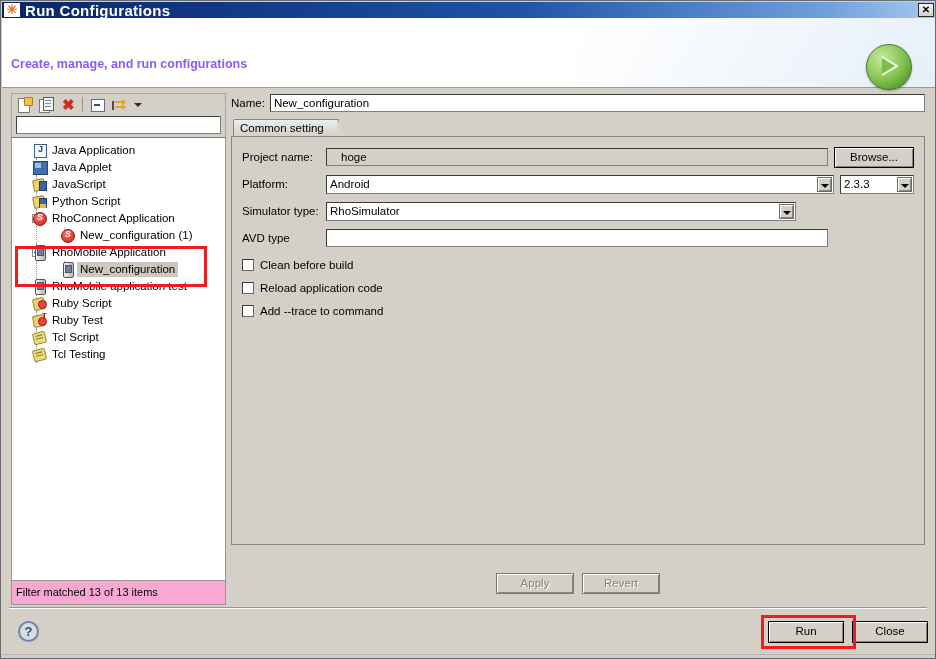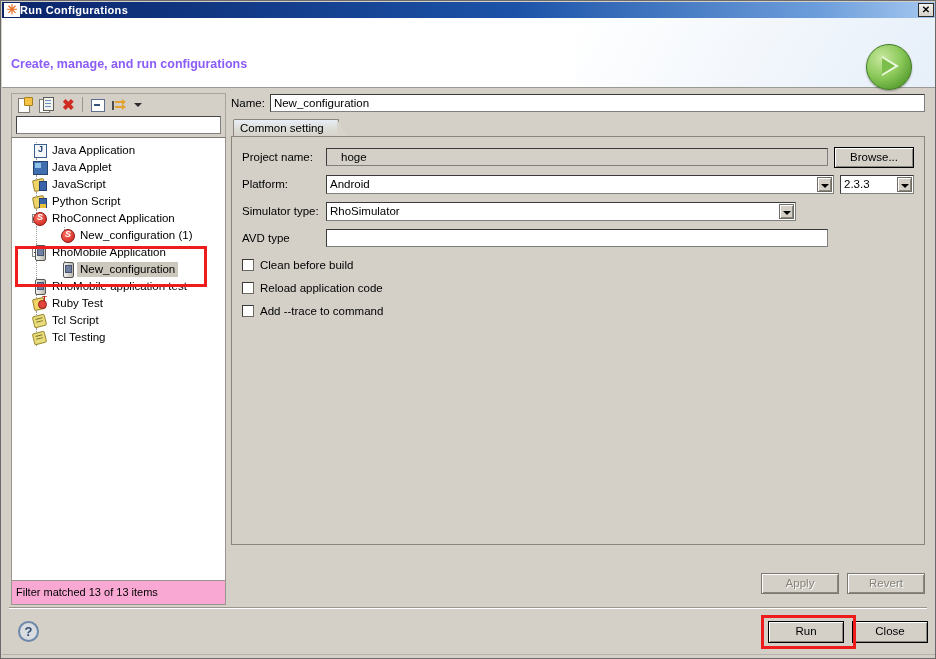--- a/index.html
+++ b/index.html
@@ -46,21 +46,22 @@
     width: 12px; height: 12px;
     color: #e8702a;
     font-size: 13px;
     line-height: 12px;
     text-align: center;
     font-weight: bold;
   }
   .tb-title {
     color: #fff;
     font-weight: bold;
-    font-size: 11px;
+    font-size: 15px;
+    margin-left: 5px;
     letter-spacing: 0.3px;
     white-space: nowrap;
   }
   .tb-close {
     position: absolute;
     right: 2px; top: 1px;
     width: 16px; height: 14px;
     background: linear-gradient(to bottom,#f3f2ee,#d6d2ca);
     border: 1px solid #2b2b2b;
     box-sizing: border-box;
@@ -477,21 +478,21 @@
     flex: 0 0 auto;
     cursor: default;
   }
   .cblabel { font-size: 11.5px; }
 
   .applybar {
     position: absolute;
     left: 230px; top: 566px;
     width: 694px; height: 32px;
     display: flex;
-    justify-content: flex-end;
+    justify-content: center;
     align-items: center;
   }
   .btn.disabled {
     color: #86837c;
     text-shadow: 1px 1px 0 #fbfbf9;
     box-shadow: inset 1px 1px 0 #ffffff, inset -1px -1px 0 #89867e;
     border-color: #7b7870;
   }
   .btn.apply { width: 78px; margin-right: 8px; }
   .btn.revert { width: 78px; }
@@ -681,20 +682,30 @@
       <div class="tree-row">
         <div class="guide"></div>
           <div class="guide-h"></div>
         <div class="indent1"></div>
         <div class="ticon">
             <div class="ico-phone"></div>
           </div>
         <div class="lbl">RhoMobile application test</div>
       </div>
 
+      <div class="tree-row">
+        <div class="guide"></div>
+          <div class="guide-h"></div>
+        <div class="indent1"></div>
+        <div class="ticon">
+            <div class="ico-ruby"></div>
+            <div class="ico-ruby-g"></div>
+          </div>
+        <div class="lbl">Ruby Script</div>
+      </div>
 
       <div class="tree-row">
         <div class="guide"></div>
           <div class="guide-h"></div>
         <div class="indent1"></div>
         <div class="ticon">
             <div class="ico-ruby"></div>
             <div class="ico-ruby-g"></div>
             <div class="ico-ruby-t">T</div>
           </div>

